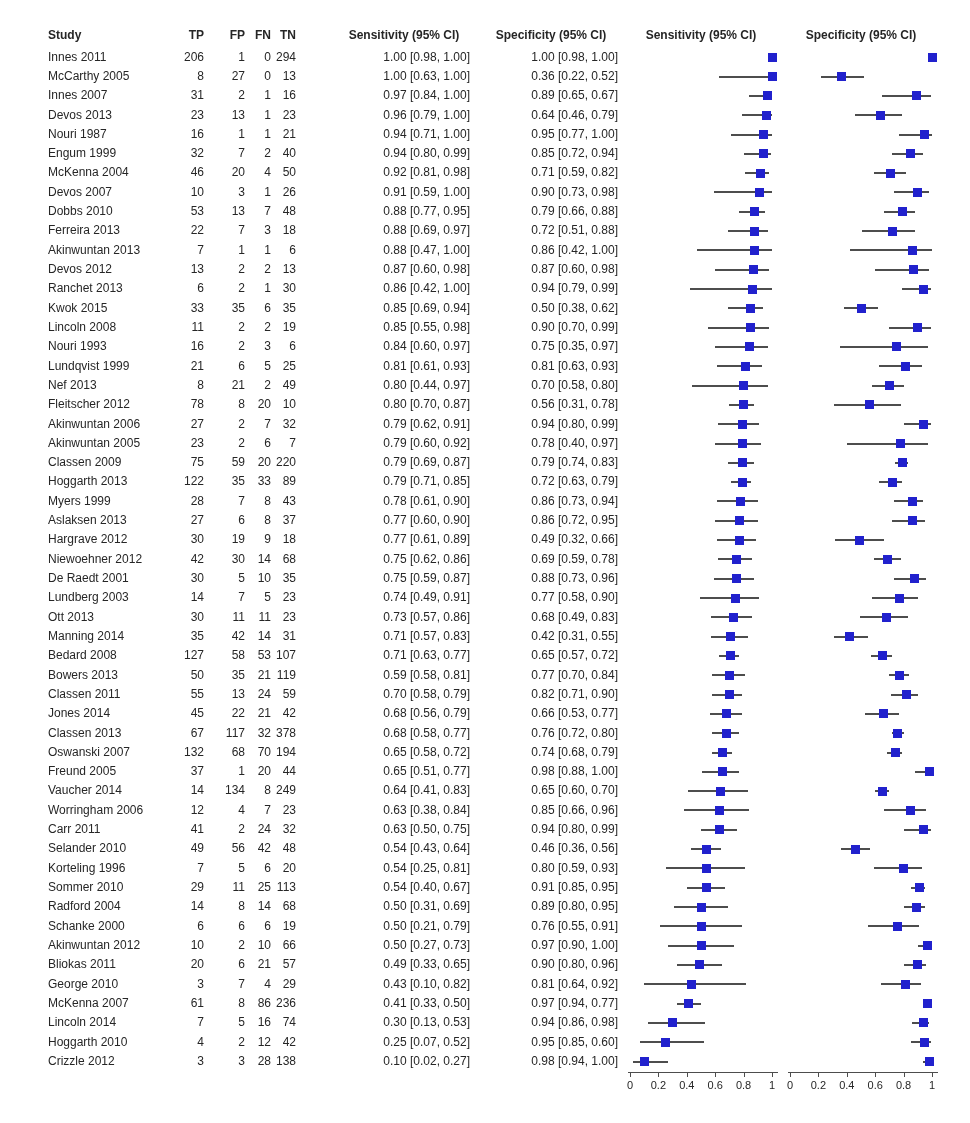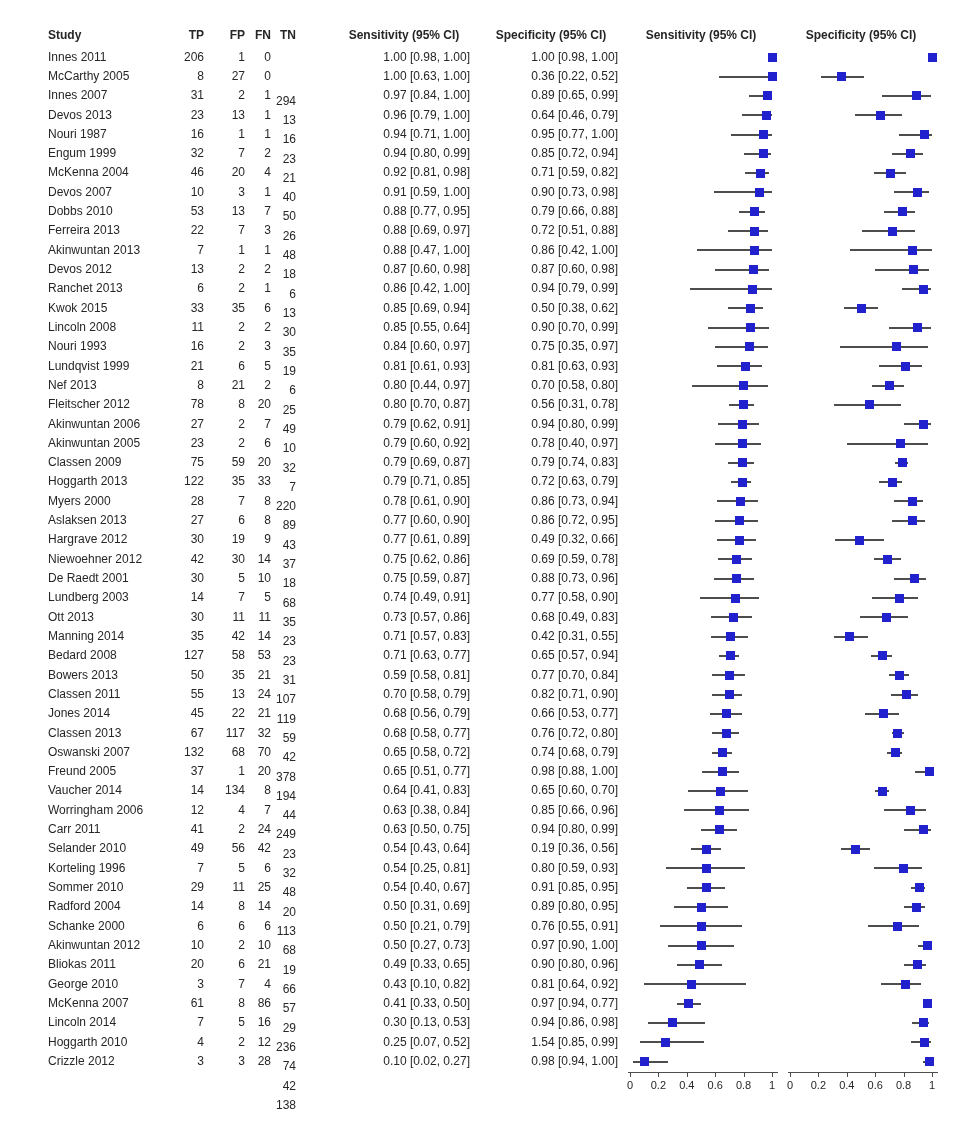--- a/index.html
+++ b/index.html
@@ -8,21 +8,21 @@
     font-family:"Liberation Sans", sans-serif; color:#262626; overflow:hidden;padding-left:32px;
   }
   .hdr-cell { position:absolute; top:28px; height:16px; font-size:12px; font-weight:bold; white-space:nowrap; }
   #rows { position:absolute; top:47.6px; left:0; width:970px; }
   .row { position:relative; height:19.327px; font-size:12px; }
   .cell { position:absolute; top:0; height:100%; line-height:19.327px; white-space:nowrap; }
   .c-study { left:48px;  width:150px; text-align:left; }
   .c-tp    { left:160px; width:44px;  text-align:right; }
   .c-fp    { left:210px; width:35px;  text-align:right; }
   .c-fn    { left:238px; width:33px;  text-align:right; }
-  .c-tn    { left:258px; width:38px;  text-align:right;margin-top:44px; }
+  .c-tn    { left:258px; width:38px;  text-align:right; }
   .c-sens  { left:338px; width:132px; text-align:right; }
   .c-spec  { left:484px; width:134px; text-align:right; }
   .forest { position:absolute; top:0; height:100%; width:142px; }
   .f-sens { left:630px; }
   .f-spec { left:790px; }
   .ci { position:absolute; top:50%; margin-top:-1px; height:2px; background:var(--ci-line,#4d4d4d); }
   .sq { position:absolute; top:50%; width:9px; height:9px; margin-top:-4.5px; background:var(--marker,#2121cd); }
   .axis { position:absolute; top:1072px; width:142px; height:26px; font-size:11px; color:#262626; }
   .ax-sens { left:630px; }
   .ax-spec { left:790px; }
@@ -80,21 +80,21 @@
           <div class="sq" style="left: 46.62px;"></div>
         </div>
       </div>
       <div class="row">
         <span class="cell c-study">Innes 2007</span>
         <span class="cell c-tp">31</span>
         <span class="cell c-fp">2</span>
         <span class="cell c-fn">1</span>
         <span class="cell c-tn">16</span>
         <span class="cell c-sens">0.97 [0.84, 1.00]</span>
-        <span class="cell c-spec">0.89 [0.65, 0.99]</span>
+        <span class="cell c-spec">0.89 [0.65, 0.67]</span>
         <div class="forest f-sens">
           <div class="ci" style="left: 119.28px; width: 22.72px;"></div>
           <div class="sq" style="left: 133.24px;"></div>
         </div>
         <div class="forest f-spec">
           <div class="ci" style="left: 92.3px; width: 48.28px;"></div>
           <div class="sq" style="left: 121.88px;"></div>
         </div>
       </div>
       <div class="row">
@@ -283,21 +283,21 @@
           <div class="ci" style="left: 53.96px; width: 34.08px;"></div>
           <div class="sq" style="left: 66.5px;"></div>
         </div>
       </div>
       <div class="row">
         <span class="cell c-study">Lincoln 2008</span>
         <span class="cell c-tp">11</span>
         <span class="cell c-fp">2</span>
         <span class="cell c-fn">2</span>
         <span class="cell c-tn">19</span>
-        <span class="cell c-sens">0.85 [0.55, 0.64]</span>
+        <span class="cell c-sens">0.85 [0.55, 0.98]</span>
         <span class="cell c-spec">0.90 [0.70, 0.99]</span>
         <div class="forest f-sens">
           <div class="ci" style="left: 78.1px; width: 61.06px;"></div>
           <div class="sq" style="left: 116.2px;"></div>
         </div>
         <div class="forest f-spec">
           <div class="ci" style="left: 99.4px; width: 41.18px;"></div>
           <div class="sq" style="left: 123.3px;"></div>
         </div>
       </div>
@@ -431,21 +431,21 @@
         <div class="forest f-sens">
           <div class="ci" style="left: 100.82px; width: 19.88px;"></div>
           <div class="sq" style="left: 107.68px;"></div>
         </div>
         <div class="forest f-spec">
           <div class="ci" style="left: 89.46px; width: 22.72px;"></div>
           <div class="sq" style="left: 97.74px;"></div>
         </div>
       </div>
       <div class="row">
-        <span class="cell c-study">Myers 2000</span>
+        <span class="cell c-study">Myers 1999</span>
         <span class="cell c-tp">28</span>
         <span class="cell c-fp">7</span>
         <span class="cell c-fn">8</span>
         <span class="cell c-tn">43</span>
         <span class="cell c-sens">0.78 [0.61, 0.90]</span>
         <span class="cell c-spec">0.86 [0.73, 0.94]</span>
         <div class="forest f-sens">
           <div class="ci" style="left: 86.62px; width: 41.18px;"></div>
           <div class="sq" style="left: 106.26px;"></div>
         </div>
@@ -573,21 +573,21 @@
           <div class="sq" style="left: 55.14px;"></div>
         </div>
       </div>
       <div class="row">
         <span class="cell c-study">Bedard 2008</span>
         <span class="cell c-tp">127</span>
         <span class="cell c-fp">58</span>
         <span class="cell c-fn">53</span>
         <span class="cell c-tn">107</span>
         <span class="cell c-sens">0.71 [0.63, 0.77]</span>
-        <span class="cell c-spec">0.65 [0.57, 0.94]</span>
+        <span class="cell c-spec">0.65 [0.57, 0.72]</span>
         <div class="forest f-sens">
           <div class="ci" style="left: 89.46px; width: 19.88px;"></div>
           <div class="sq" style="left: 96.32px;"></div>
         </div>
         <div class="forest f-spec">
           <div class="ci" style="left: 80.94px; width: 21.3px;"></div>
           <div class="sq" style="left: 87.8px;"></div>
         </div>
       </div>
       <div class="row">
@@ -743,21 +743,21 @@
           <div class="sq" style="left: 128.98px;"></div>
         </div>
       </div>
       <div class="row">
         <span class="cell c-study">Selander 2010</span>
         <span class="cell c-tp">49</span>
         <span class="cell c-fp">56</span>
         <span class="cell c-fn">42</span>
         <span class="cell c-tn">48</span>
         <span class="cell c-sens">0.54 [0.43, 0.64]</span>
-        <span class="cell c-spec">0.19 [0.36, 0.56]</span>
+        <span class="cell c-spec">0.46 [0.36, 0.56]</span>
         <div class="forest f-sens">
           <div class="ci" style="left: 61.06px; width: 29.82px;"></div>
           <div class="sq" style="left: 72.18px;"></div>
         </div>
         <div class="forest f-spec">
           <div class="ci" style="left: 51.12px; width: 28.4px;"></div>
           <div class="sq" style="left: 60.82px;"></div>
         </div>
       </div>
       <div class="row">
@@ -913,21 +913,21 @@
           <div class="sq" style="left: 128.98px;"></div>
         </div>
       </div>
       <div class="row">
         <span class="cell c-study">Hoggarth 2010</span>
         <span class="cell c-tp">4</span>
         <span class="cell c-fp">2</span>
         <span class="cell c-fn">12</span>
         <span class="cell c-tn">42</span>
         <span class="cell c-sens">0.25 [0.07, 0.52]</span>
-        <span class="cell c-spec">1.54 [0.85, 0.99]</span>
+        <span class="cell c-spec">0.95 [0.85, 0.60]</span>
         <div class="forest f-sens">
           <div class="ci" style="left: 9.94px; width: 63.9px;"></div>
           <div class="sq" style="left: 31px;"></div>
         </div>
         <div class="forest f-spec">
           <div class="ci" style="left: 120.7px; width: 19.88px;"></div>
           <div class="sq" style="left: 130.4px;"></div>
         </div>
       </div>
       <div class="row">

